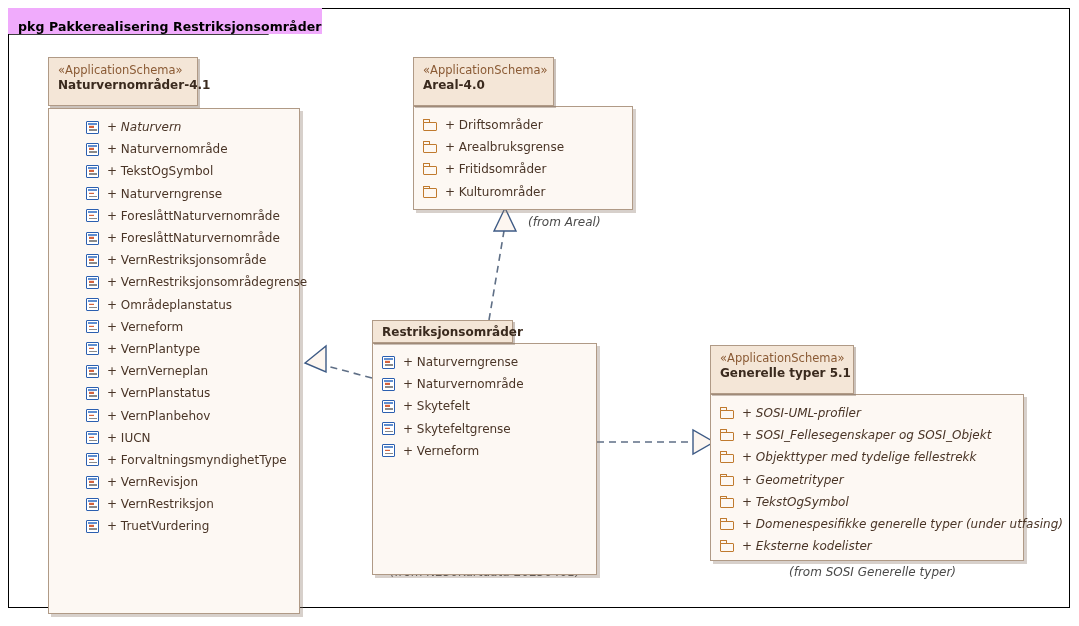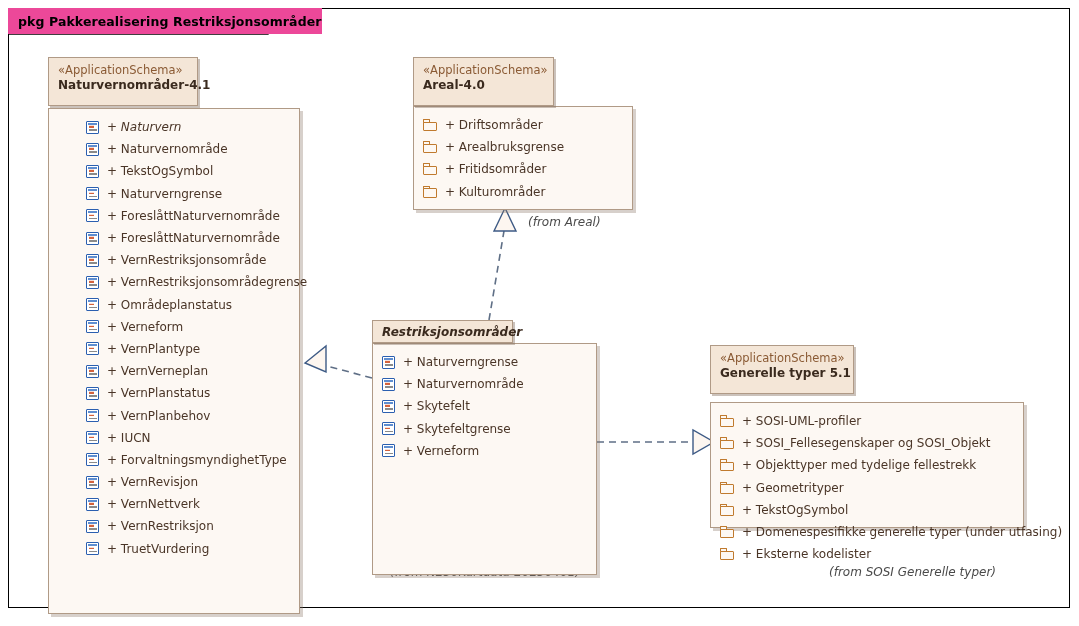--- a/index.html
+++ b/index.html
@@ -21,22 +21,22 @@
     width:1062px;height:600px;
     border:1.5px solid #000;
     box-sizing:border-box;
     background:transparent;
   }
   .frame-tab{
     position:absolute;
     left:8px;top:8px;
     height:26px;
     box-sizing:border-box;
-    background:#ec4899;
-    display:flex;align-items:center;
+    background:#f0abfc;
+    display:flex;align-items:flex-end;
     padding:0 0 0 10px;
     z-index:3;
   }
   .frame-tab-label{
     font-size:12.5px;font-weight:bold;color:#000;
     white-space:nowrap;letter-spacing:.1px;
   }
   
   .tab-svg{position:absolute;left:0;top:0;z-index:2;}
 
@@ -51,21 +51,21 @@
     padding:5px 10px 4px 9px;
     z-index:2;
   }
   .pkg .hdr .stereo{
     font-size:11.5px;color:#8a5a34;line-height:15px;white-space:nowrap;
   }
   .pkg .hdr .nm{
     font-size:12px;font-weight:bold;color:#3a2a1e;line-height:15px;white-space:nowrap;
   }
   .pkg .hdr.single{display:flex;align-items:center;}
-  .pkg .hdr.single .nm{line-height:16px;font-style:italic;}
+  .pkg .hdr.single .nm{line-height:16px;}
   .pkg .body{
     position:absolute;left:0;
     box-sizing:border-box;
     background:#fdf8f3;
     border:1px solid #b09a86;
     box-shadow:3px 3px 0 rgba(140,120,105,.35);
     z-index:1;
   }
   .pkg .body ul{list-style:none;margin:0;padding:7px 8px 7px 9px;}
   .pkg .body li{
@@ -228,24 +228,20 @@
         <li>
             <span class="ico-class"></span>
             <span class="txt">+ ForvaltningsmyndighetType</span>
           </li>
         <li>
             <span class="ico-class"></span>
             <span class="txt">+ VernRevisjon</span>
           </li>
         <li>
             <span class="ico-class"></span>
-            <span class="txt">+ VernNettverk</span>
-          </li>
-        <li>
-            <span class="ico-class"></span>
             <span class="txt">+ VernRestriksjon</span>
           </li>
         <li>
             <span class="ico-class"></span>
             <span class="txt">+ TruetVurdering</span>
           </li>
       </ul>
     </div>
   </div>
   <div class="from" style="left:98px;top:565px;">(from Naturvernområder)</div>
@@ -319,21 +315,21 @@
       </ul>
     </div>
   </div>
   <div class="from" style="left:390px;top:565px;">(from N250Kartdata-20230401)</div>
 
   <div class="pkg" style="left:710px;top:345px;">
     <div class="hdr" style="width:144px;height:49px;">
       <div class="stereo">«ApplicationSchema»</div>
       <div class="nm">Generelle typer 5.1</div>
     </div>
-    <div class="body" style="top:57px;width:314px;height:126px;">
+    <div class="body" style="top:49px;width:314px;height:167px;font-style:italic;">
       <ul>
         <li>
             <span class="ico-folder">
               <b></b>
               <i></i>
             </span>
             <span class="txt">+ SOSI-UML-profiler</span>
           </li>
         <li>
             <span class="ico-folder">
@@ -373,15 +369,15 @@
         <li>
             <span class="ico-folder">
               <b></b>
               <i></i>
             </span>
             <span class="txt">+ Eksterne kodelister</span>
           </li>
       </ul>
     </div>
   </div>
-  <div class="from" style="left:789px;top:565px;margin-left:40px;">(from SOSI Generelle typer)</div>
+  <div class="from" style="left:789px;top:565px;">(from SOSI Generelle typer)</div>
 
 </div>
 
 </body></html>

